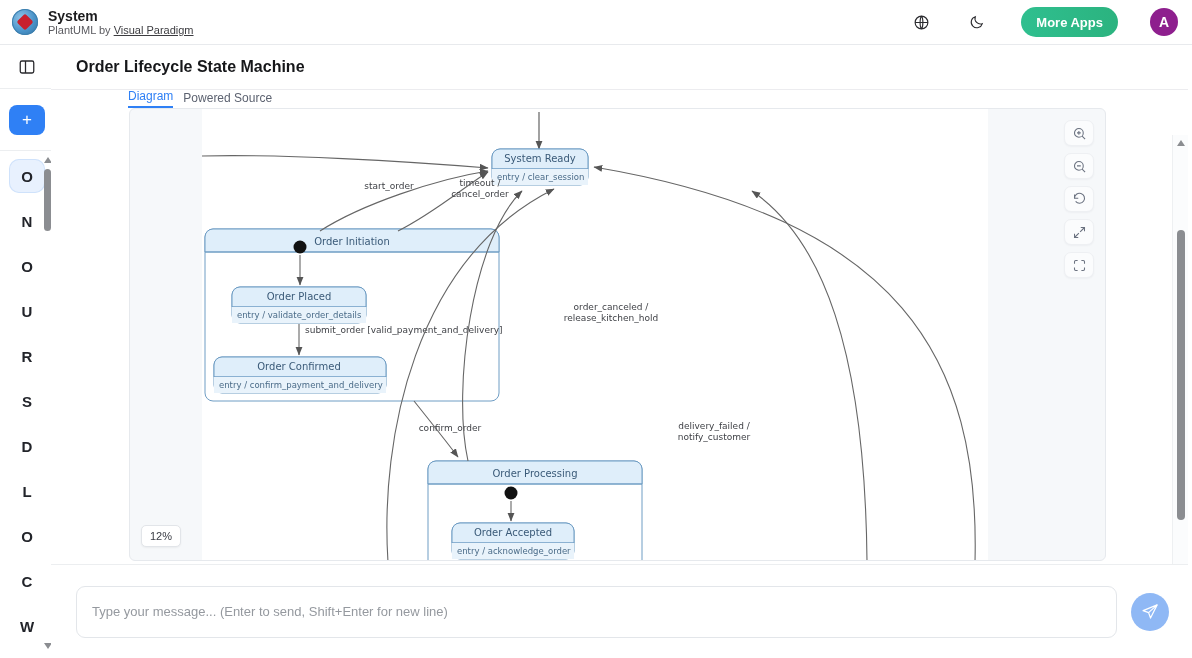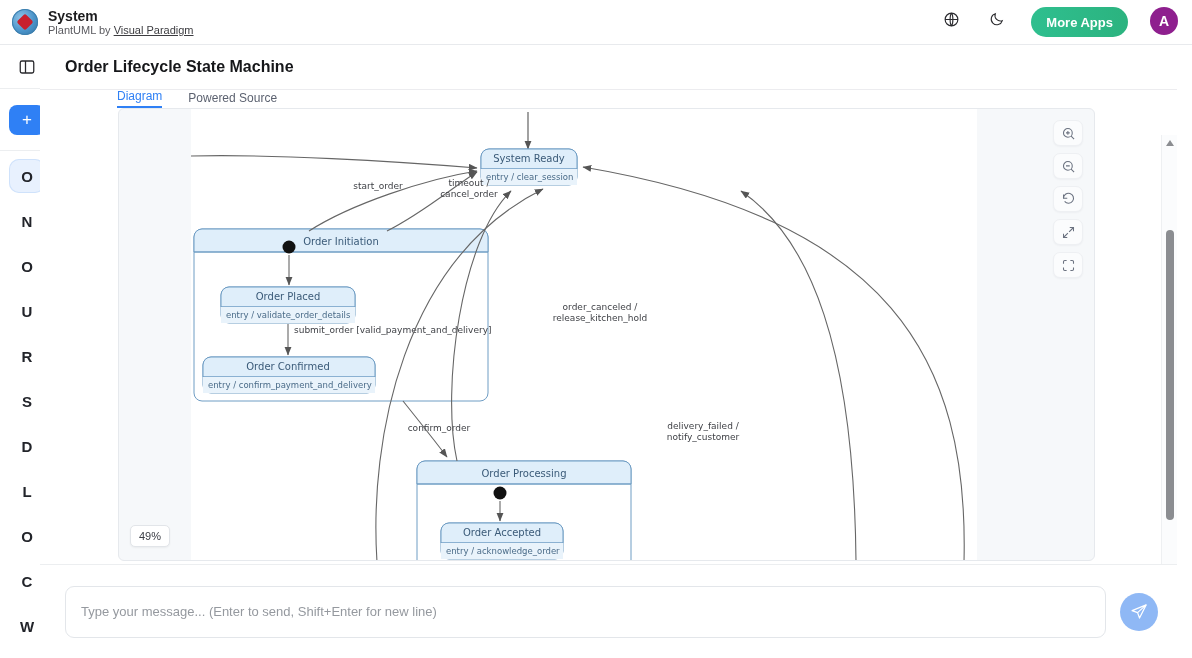--- a/index.html
+++ b/index.html
@@ -31,21 +31,21 @@
     width: 12px; height: 12px; background: #c8202e;
     transform: translate(-50%,-50%) rotate(45deg);
     border-radius: 2px;
   }
   .brand-text { line-height: 1.15; }
   .brand-title { font-size: 14px; font-weight: bold; color: #1c1c1e; }
   .brand-sub { font-size: 11px; color: #5b5b60; }
   .brand-sub a { color: #3c3c40; text-decoration: underline; }
 
   .top-actions {
-    margin-left: auto; display: flex; align-items: flex-start; gap: 22px;
+    margin-left: auto; display: flex; align-items: center; gap: 32px;
     padding-right: 14px;
   }
   .icon-btn {
     width: 24px; height: 24px; display: flex; align-items: center; justify-content: center;
     color: #2a2a2e; background: transparent; border: none; cursor: pointer;
   }
   .more-apps {
     height: 30px; padding: 0 15px; border-radius: 15px; border: none;
     background: linear-gradient(90deg,#2fbf8f 0%, #2bb37f 100%);
     color: #fff; font-size: 13px; font-weight: bold; cursor: pointer;
@@ -100,38 +100,38 @@
   }
   .tri-up, .tri-down {
     width: 0; height: 0; margin: 0 auto;
     border-left: 4px solid transparent; border-right: 4px solid transparent;
   }
   .tri-up { border-bottom: 6px solid #8b8d91; }
   .tri-down { border-top: 6px solid #8b8d91; position: absolute; left: 0.5px; bottom: 0; }
 
   
   .content {
-    position: absolute; left: 40px; top: 45px; width: 1137px; height: 613px;
+    position: absolute; left: 51px; top: 45px; width: 1137px; height: 613px;
     background: #000000;
   }
   .page-header {
     height: 45px; border-bottom: 1px solid #ececef;
     display: flex; align-items: center; padding-left: 25px;
     background: #ffffff;
   }
   .page-title { font-size: 16px; font-weight: bold; color: #16171a; }
 
   
   .msg-area {
     position: absolute; left: 0; top: 45px; width: 1137px; height: 474px;
     background: #ffffff; overflow: hidden;
   }
   .tabs {
     position: absolute; left: 77px; top: -6px; height: 24px;
-    display: flex; align-items: flex-end; gap: 26px;
+    display: flex; align-items: flex-end; gap: 10px;
     font-size: 12px; color: #5c6270; overflow: hidden;
   }
   .tab { padding-bottom: 3px; cursor: pointer; white-space: nowrap; }
   .tab.active { color: #2f80f5; border-bottom: 2px solid #2f80f5; }
 
   .diagram-card {
     position: absolute; left: 78px; top: 18px; width: 977px; height: 453px;
     background: #f6f8fa; border: 1px solid #e6e9ed; border-radius: 6px;
     overflow: hidden;
   }
@@ -356,21 +356,21 @@
           <text class="tr-label" x="512" y="320" text-anchor="middle">delivery_failed /</text>
           <text class="tr-label" x="512" y="331" text-anchor="middle">notify_customer</text>
 
           <path d="M186,453 C178,330 212,150 352,80" stroke="#666" fill="none" stroke-width="1.1" marker-end="url(#ah)"></path>
           <path d="M773,453 C778,250 700,110 392,58" stroke="#666" fill="none" stroke-width="1.1" marker-end="url(#ah)"></path>
           <path d="M0,47 C80,45 200,52 286,59" stroke="#666" fill="none" stroke-width="1.1" marker-end="url(#ah)"></path>
         </svg>
 
       </div>
 
-      <div class="zoom-badge">49%</div>
+      <div class="zoom-badge">12%</div>
 
       <div class="view-tools">
         <div class="tool-btn">
           <svg width="15" height="15" viewBox="0 0 24 24" fill="none" stroke="currentColor" stroke-width="1.7">
             <circle cx="11" cy="11" r="7"></circle>
               <path d="M16.2 16.2L21 21M11 8v6M8 11h6"></path>
           </svg>
         </div>
         <div class="tool-btn">
           <svg width="15" height="15" viewBox="0 0 24 24" fill="none" stroke="currentColor" stroke-width="1.7">

